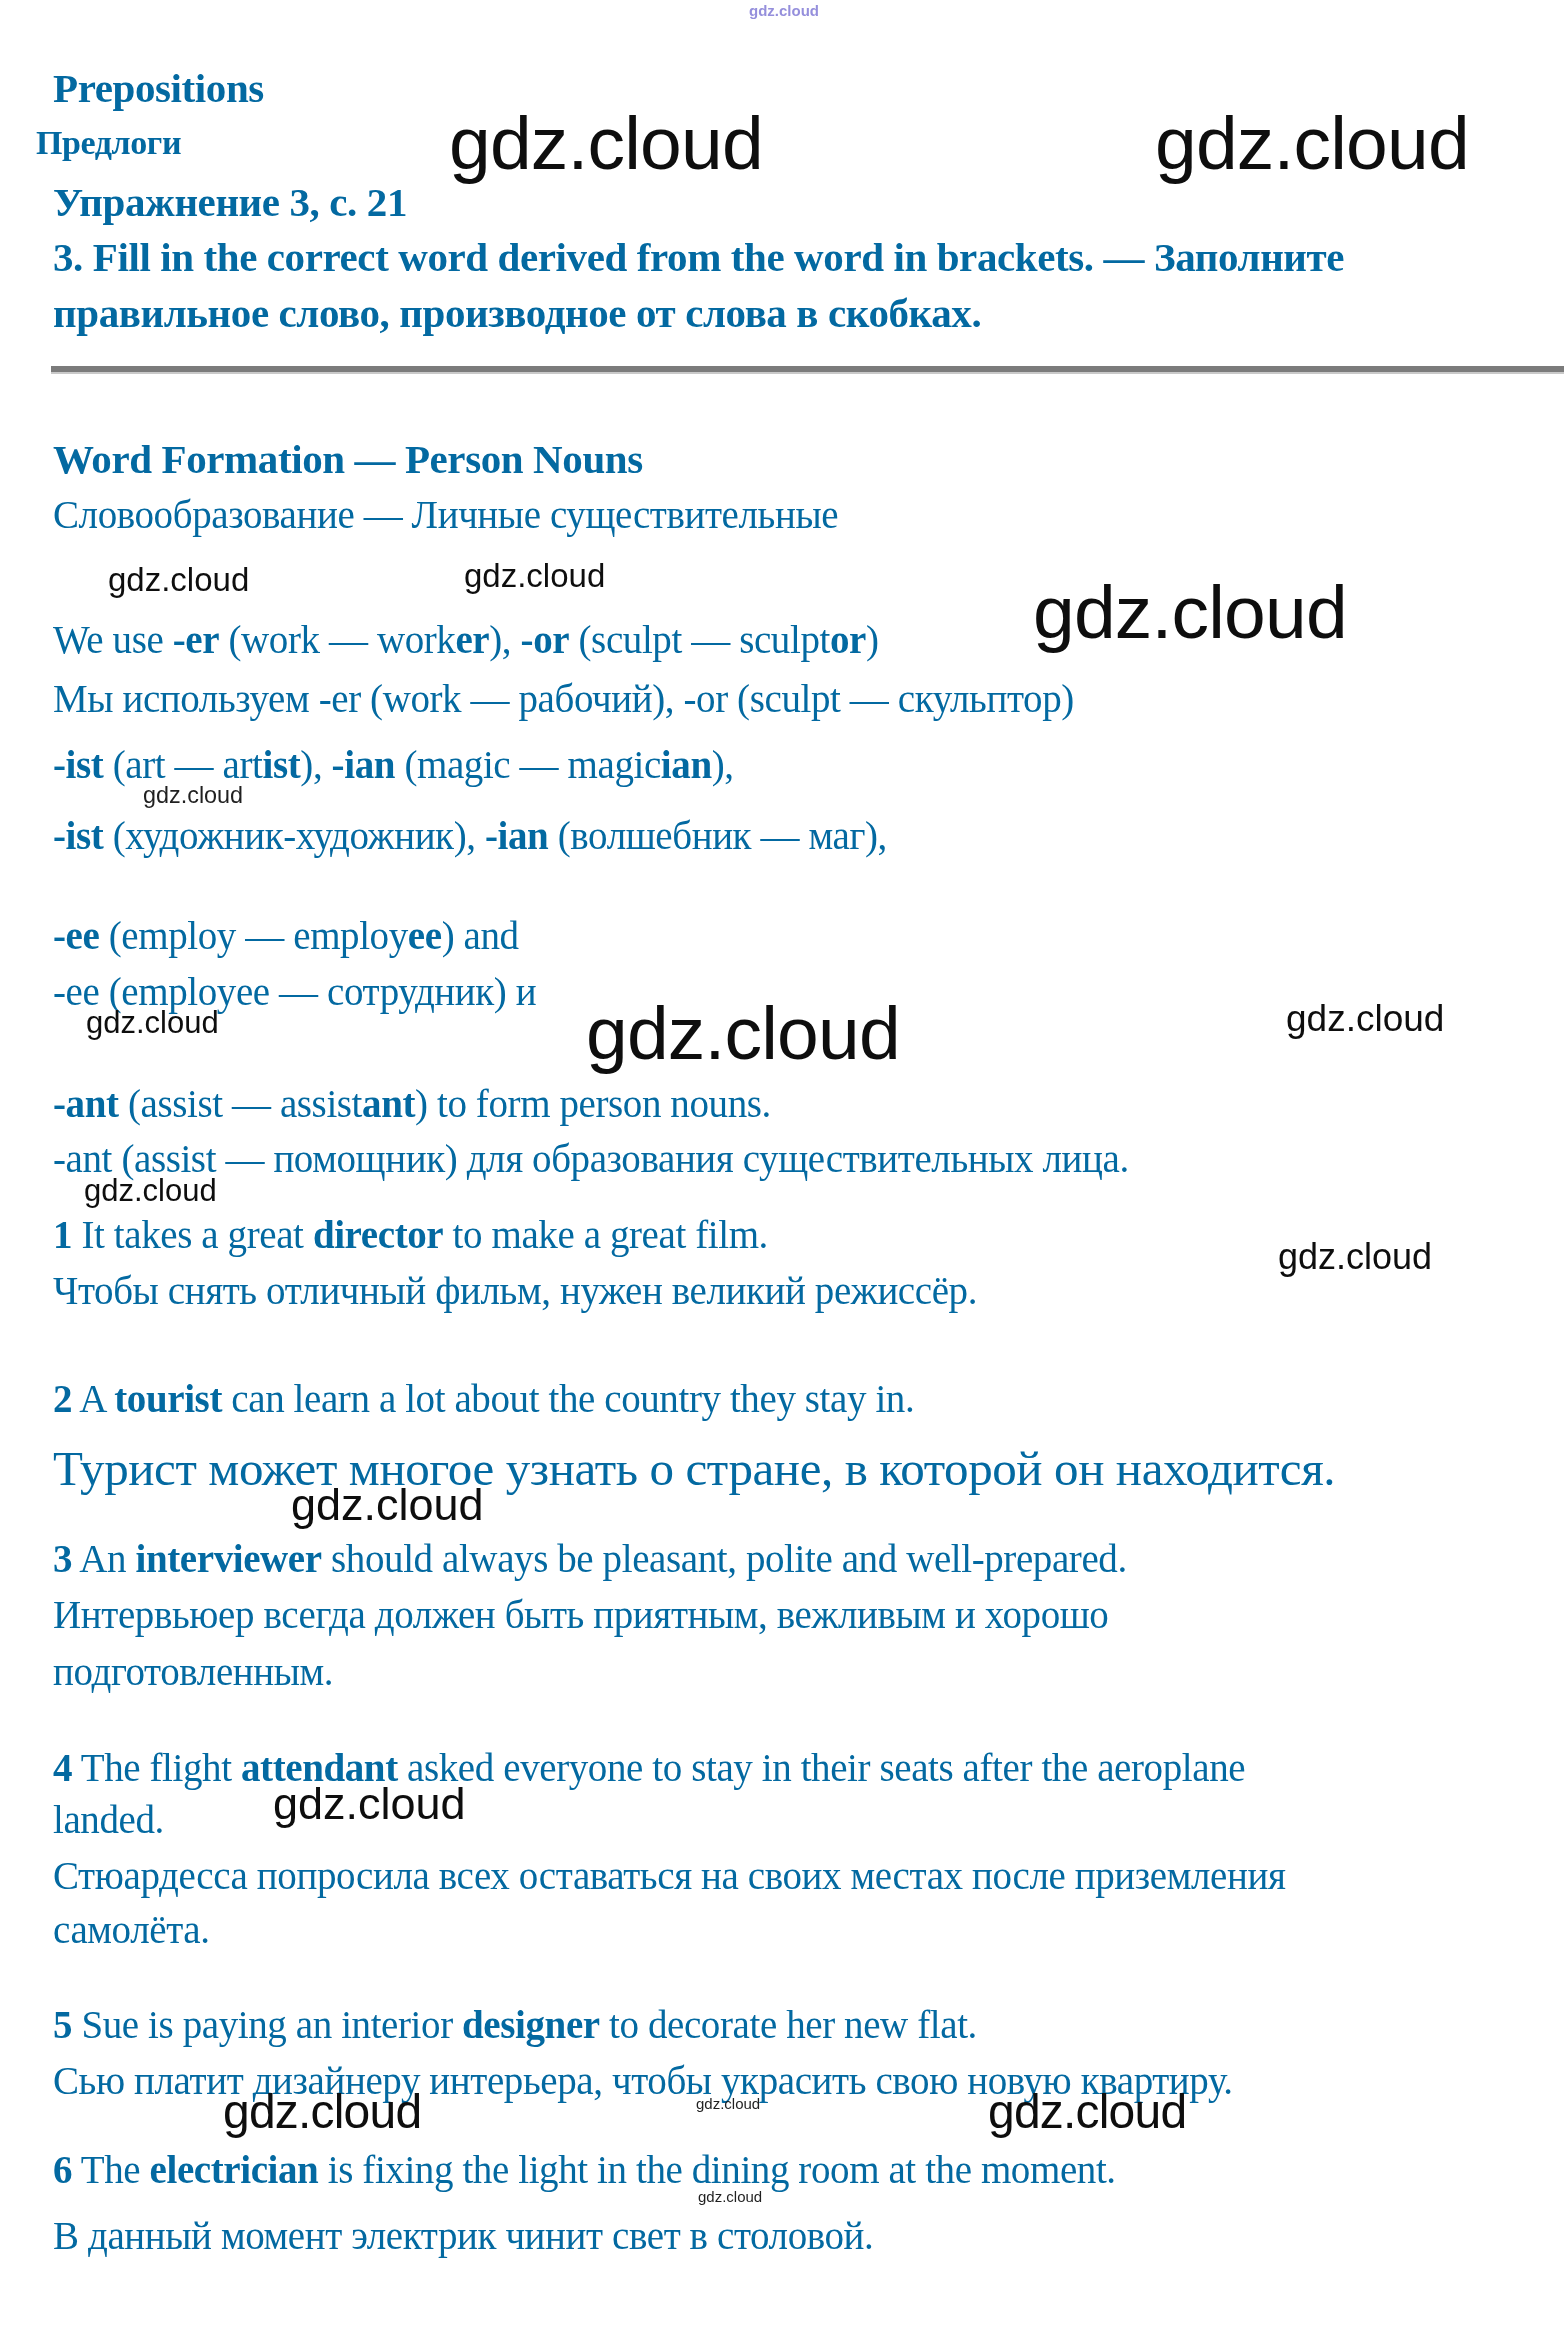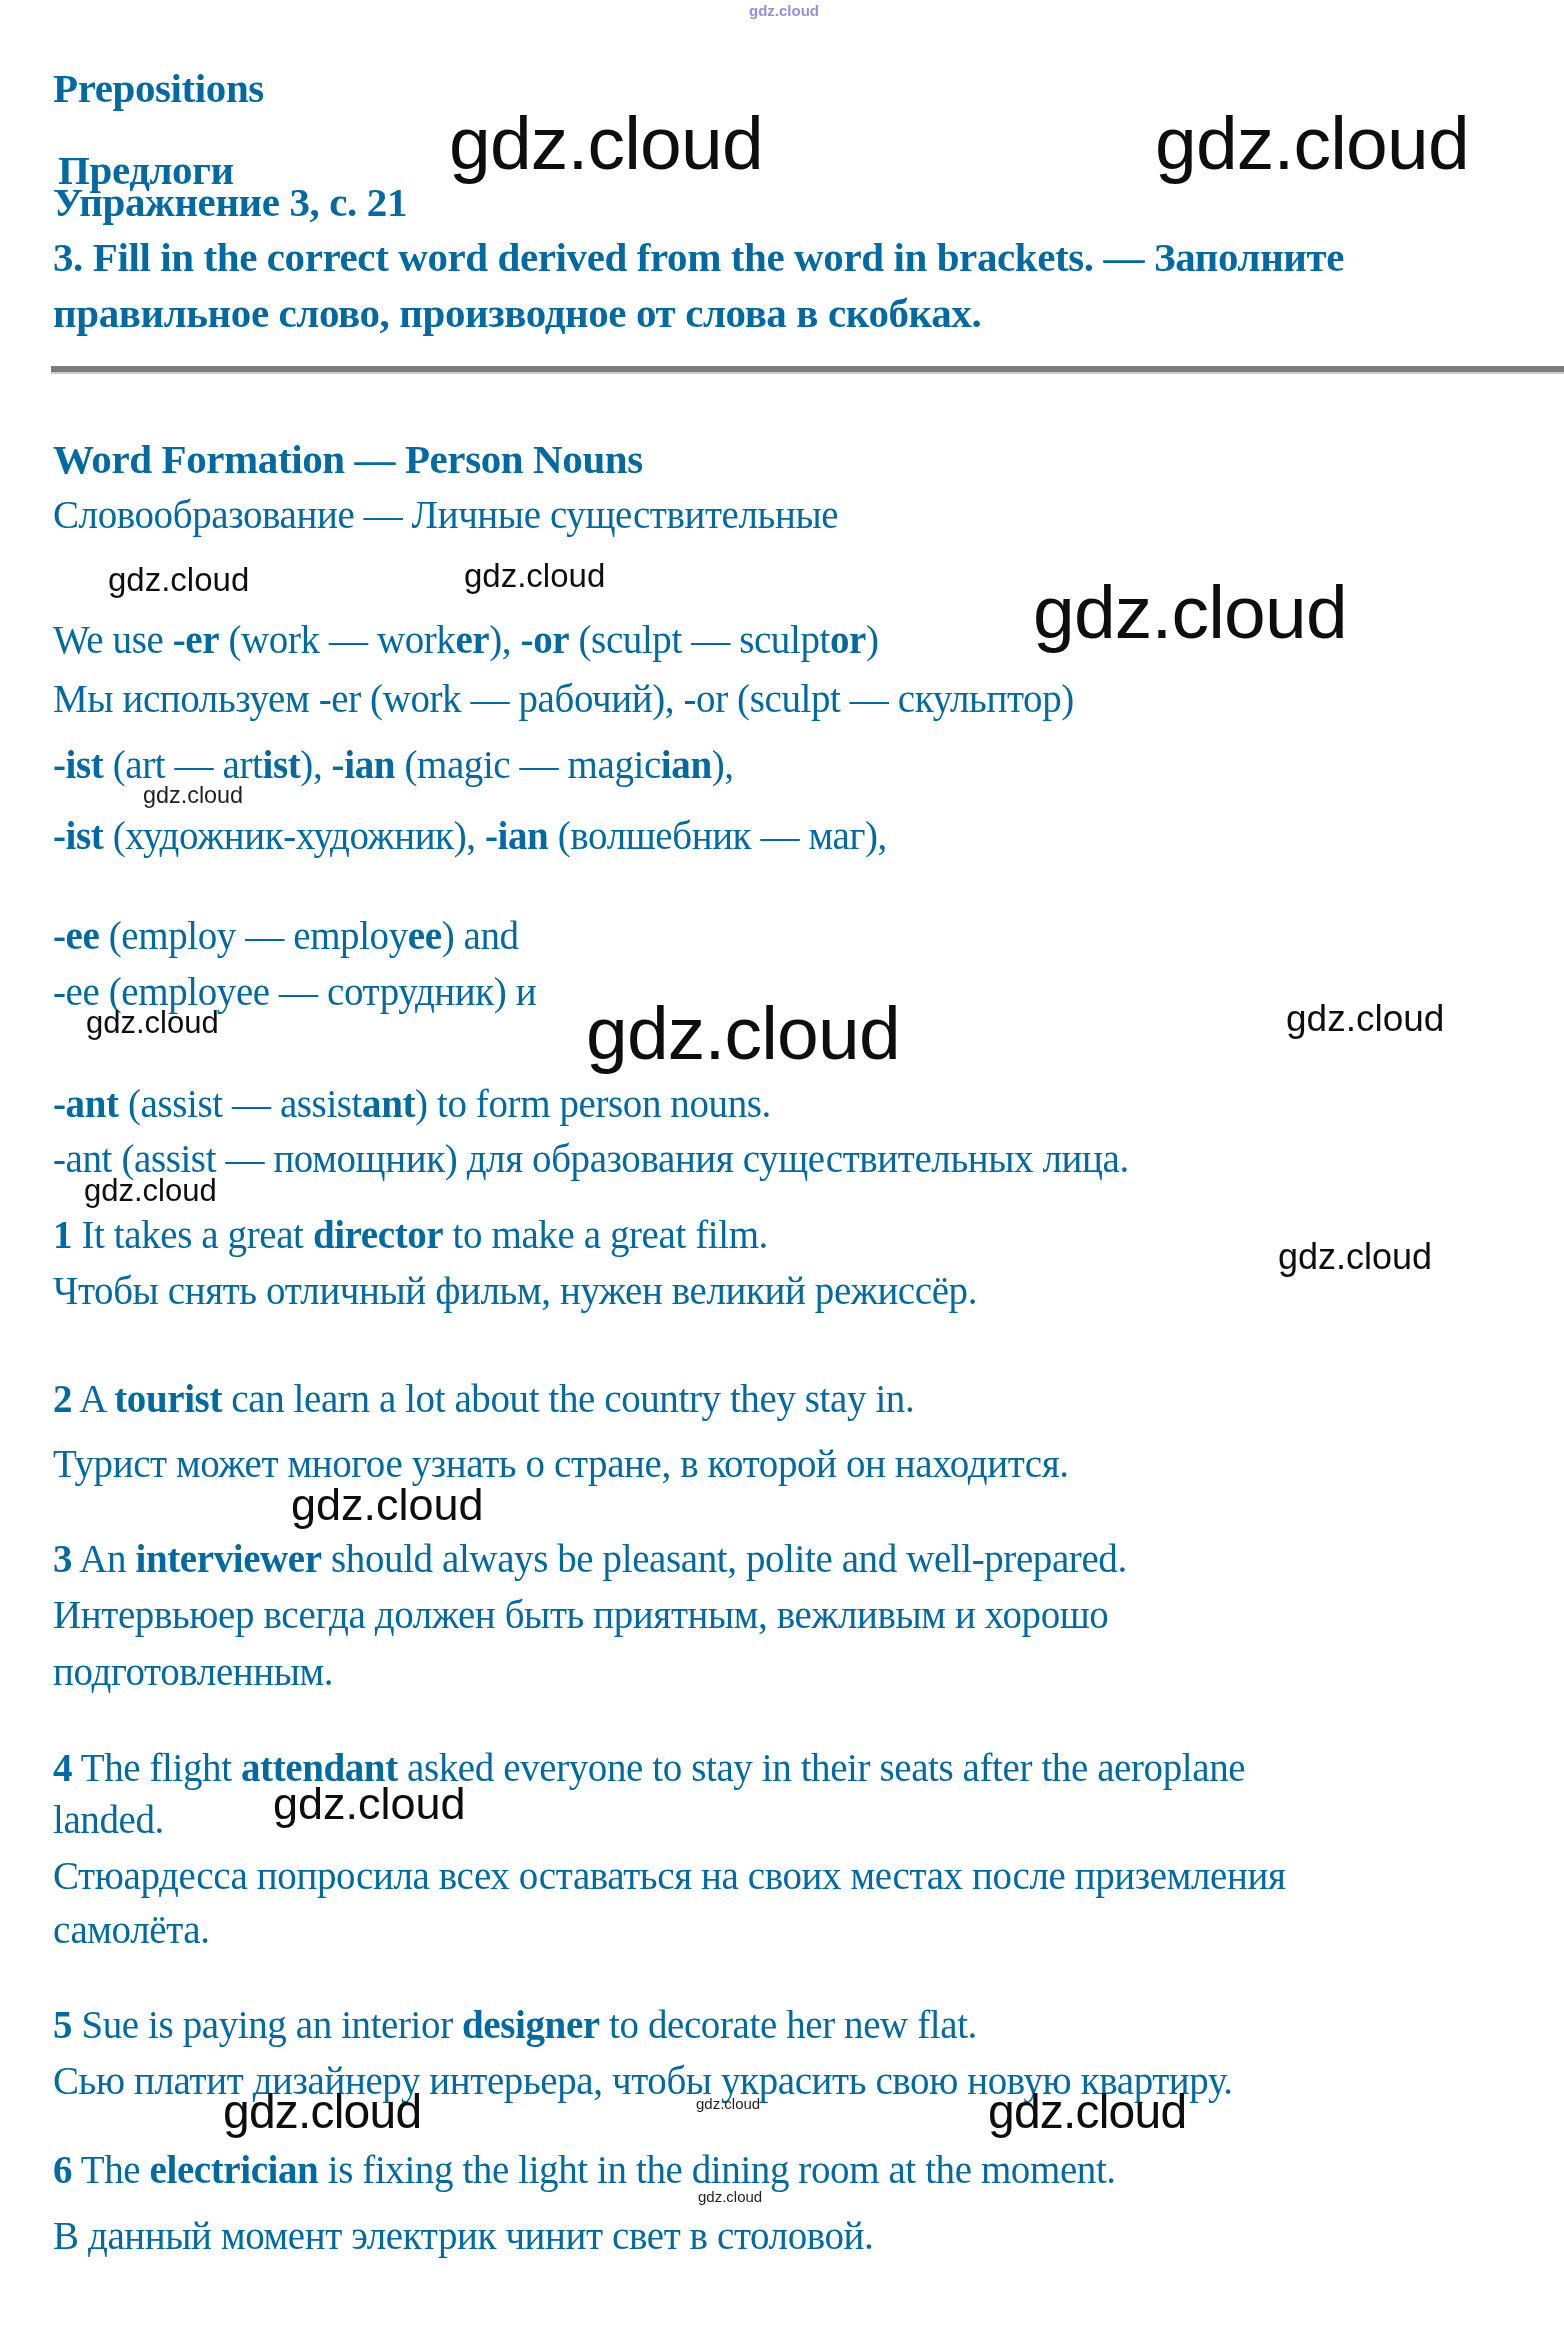--- a/index.html
+++ b/index.html
@@ -26,38 +26,38 @@
   .wm-tiny{opacity:.92;}
   .wm-big{letter-spacing:-0.8px;}
 </style>
 </head>
 <body>
 
 <div class="page">
   <div class="divider"></div>
   <div id="text-layer">
       <div class="line hdr" style="left: 53px; top: 65px; font-size: 41px;"><b>Prepositions</b></div>
-      <div class="line hdr" style="left: 58px; top: 123px; font-size: 41px; margin-top: 24px;"><b>Предлоги</b></div>
+      <div class="line hdr" style="left: 36px; top: 123px; font-size: 34px;"><b>Предлоги</b></div>
       <div class="line hdr" style="left: 53px; top: 179px; font-size: 41px;"><b>Упражнение 3, с. 21</b></div>
       <div class="line hdr" style="left: 53px; top: 234px; font-size: 41px;"><b>3. Fill in the correct word derived from the word in brackets. — Заполните</b></div>
       <div class="line hdr" style="left: 53px; top: 290px; font-size: 41px; text-align: right;"><b>правильное слово, производное от слова в скобках.</b></div>
       <div class="line hdr" style="left: 53px; top: 436px; font-size: 41px;"><b>Word Formation — Person Nouns</b></div>
       <div class="line" style="left: 53px; top: 492px; font-size: 39px;"><span>Словообразование — Личные существительные</span></div>
       <div class="line" style="left: 53px; top: 617px; font-size: 39px;"><span>We use </span><b>-er</b><span> (work — work</span><b>er</b><span>), </span><b>-or</b><span> (sculpt — sculpt</span><b>or</b><span>)</span></div>
       <div class="line" style="left: 53px; top: 676px; font-size: 39px;"><span>Мы используем -er (work — рабочий), -or (sculpt — скульптор)</span></div>
       <div class="line" style="left: 53px; top: 742px; font-size: 39px;"><b>-ist</b><span> (art — art</span><b>ist</b><span>), </span><b>-ian</b><span> (magic — magic</span><b>ian</b><span>),</span></div>
       <div class="line" style="left: 53px; top: 813px; font-size: 39px;"><b>-ist</b><span> (художник-художник), </span><b>-ian</b><span> (волшебник — маг),</span></div>
       <div class="line" style="left: 53px; top: 913px; font-size: 39px;"><b>-ee</b><span> (employ — employ</span><b>ee</b><span>) and</span></div>
       <div class="line" style="left: 53px; top: 969px; font-size: 39px;"><span>-ee (employee — сотрудник) и</span></div>
       <div class="line" style="left: 53px; top: 1081px; font-size: 39px;"><b>-ant</b><span> (assist — assist</span><b>ant</b><span>) to form person nouns.</span></div>
       <div class="line" style="left: 53px; top: 1136px; font-size: 39px;"><span>-ant (assist — помощник) для образования существительных лица.</span></div>
       <div class="line" style="left: 53px; top: 1212px; font-size: 39px;"><b>1</b><span> It takes a great </span><b>director</b><span> to make a great film.</span></div>
       <div class="line" style="left: 53px; top: 1268px; font-size: 39px;"><span>Чтобы снять отличный фильм, нужен великий режиссёр.</span></div>
       <div class="line" style="left: 53px; top: 1376px; font-size: 39px;"><b>2</b><span> A </span><b>tourist</b><span> can learn a lot about the country they stay in.</span></div>
-      <div class="line" style="left: 53px; top: 1441px; font-size: 39px;"><span>Турист может многое узнать о стране, в которой он находится.</span></div>
+      <div class="line" style="left: 53px; top: 1441px; font-size: 49px;"><span>Турист может многое узнать о стране, в которой он находится.</span></div>
       <div class="line" style="left: 53px; top: 1536px; font-size: 39px; text-align: right;"><b>3</b><span> An </span><b>interviewer</b><span> should always be pleasant, polite and well-prepared.</span></div>
       <div class="line" style="left: 53px; top: 1592px; font-size: 39px;"><span>Интервьюер всегда должен быть приятным, вежливым и хорошо</span></div>
       <div class="line" style="left: 53px; top: 1649px; font-size: 39px;"><span>подготовленным.</span></div>
       <div class="line" style="left: 53px; top: 1745px; font-size: 39px;"><b>4</b><span> The flight </span><b>attendant</b><span> asked everyone to stay in their seats after the aeroplane</span></div>
       <div class="line" style="left: 53px; top: 1797px; font-size: 39px;"><span>landed.</span></div>
       <div class="line" style="left: 53px; top: 1853px; font-size: 39px;"><span>Стюардесса попросила всех оставаться на своих местах после приземления</span></div>
       <div class="line" style="left: 53px; top: 1907px; font-size: 39px;"><span>самолёта.</span></div>
       <div class="line" style="left: 53px; top: 2002px; font-size: 39px;"><b>5</b><span> Sue is paying an interior </span><b>designer</b><span> to decorate her new flat.</span></div>
       <div class="line" style="left: 53px; top: 2058px; font-size: 39px;"><span>Сью платит дизайнеру интерьера, чтобы украсить свою новую квартиру.</span></div>
       <div class="line" style="left: 53px; top: 2147px; font-size: 39px;"><b>6</b><span> The </span><b>electrician</b><span> is fixing the light in the dining room at the moment.</span></div>

